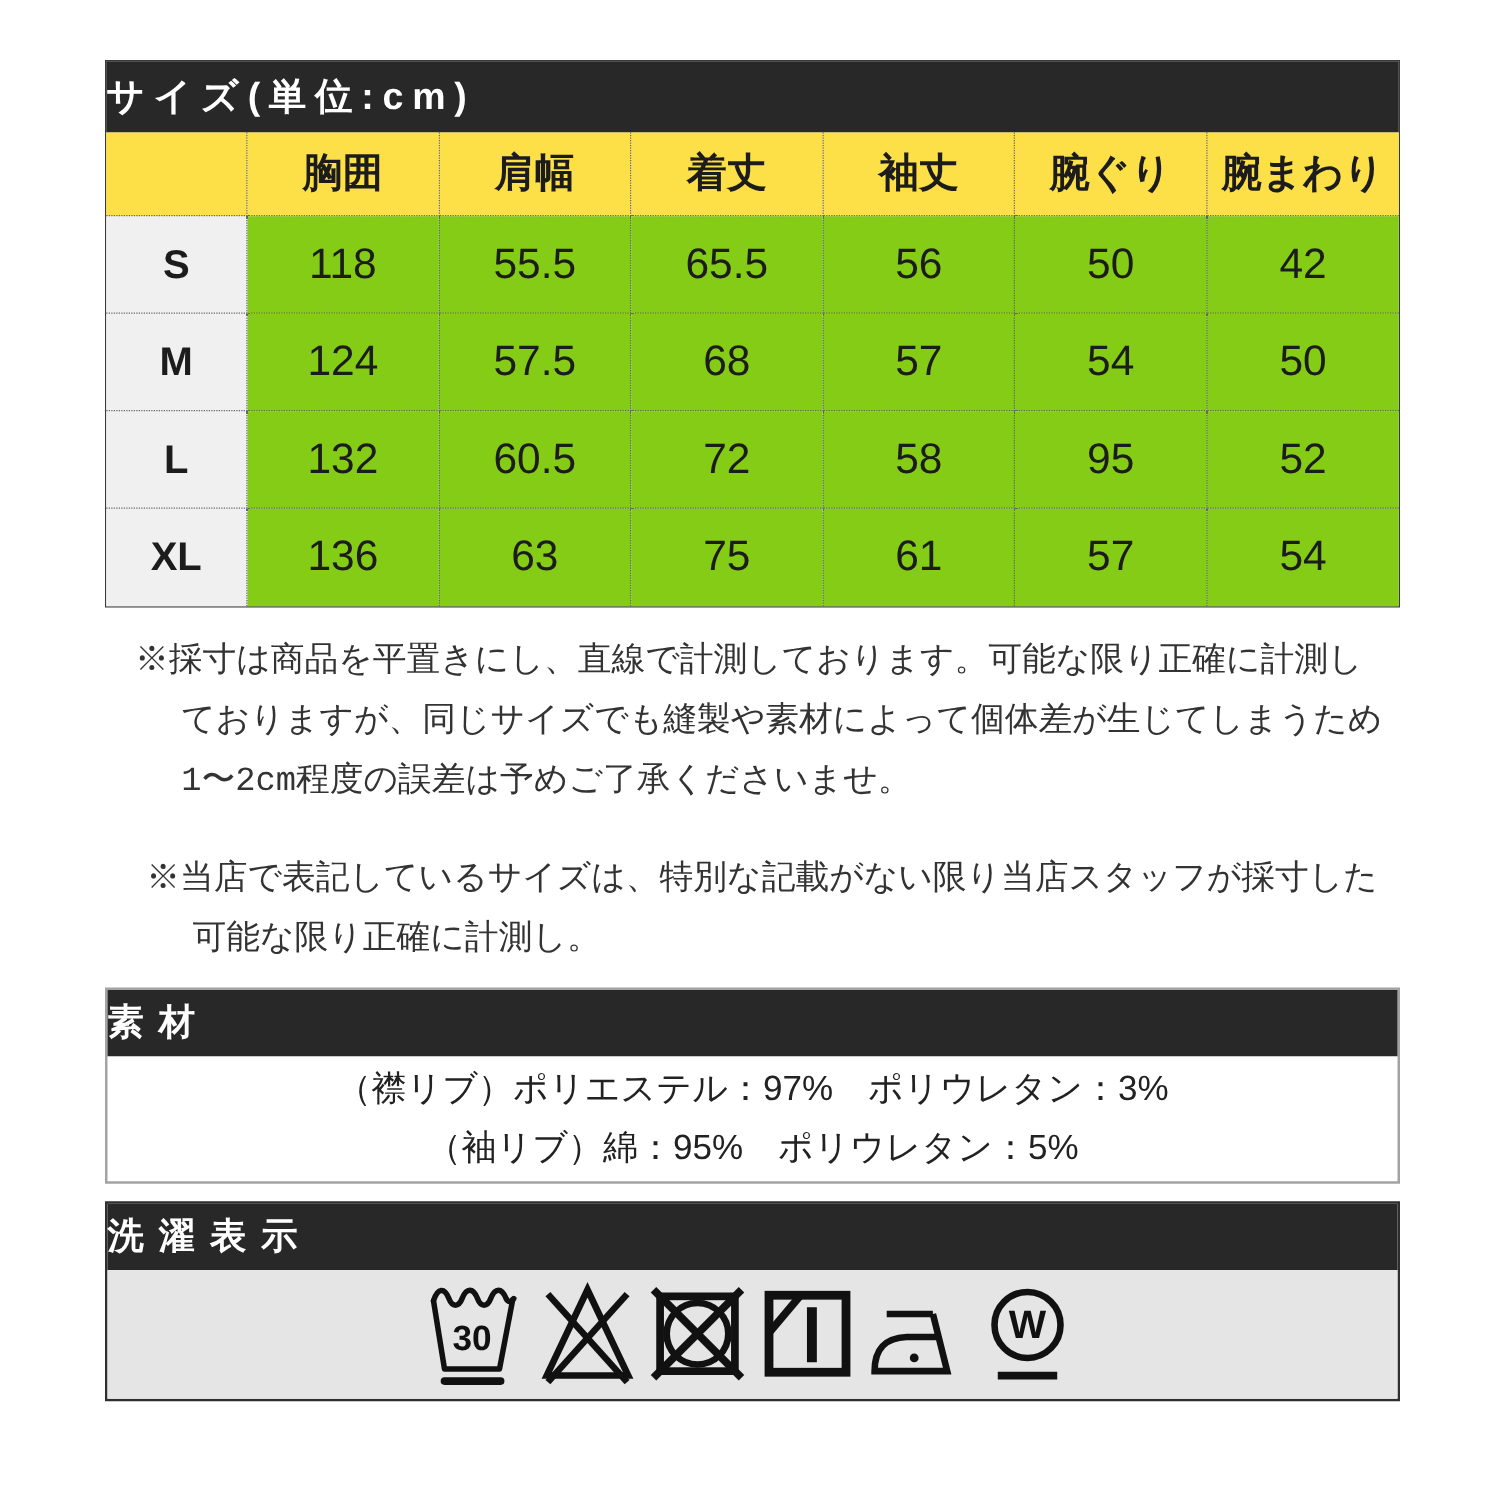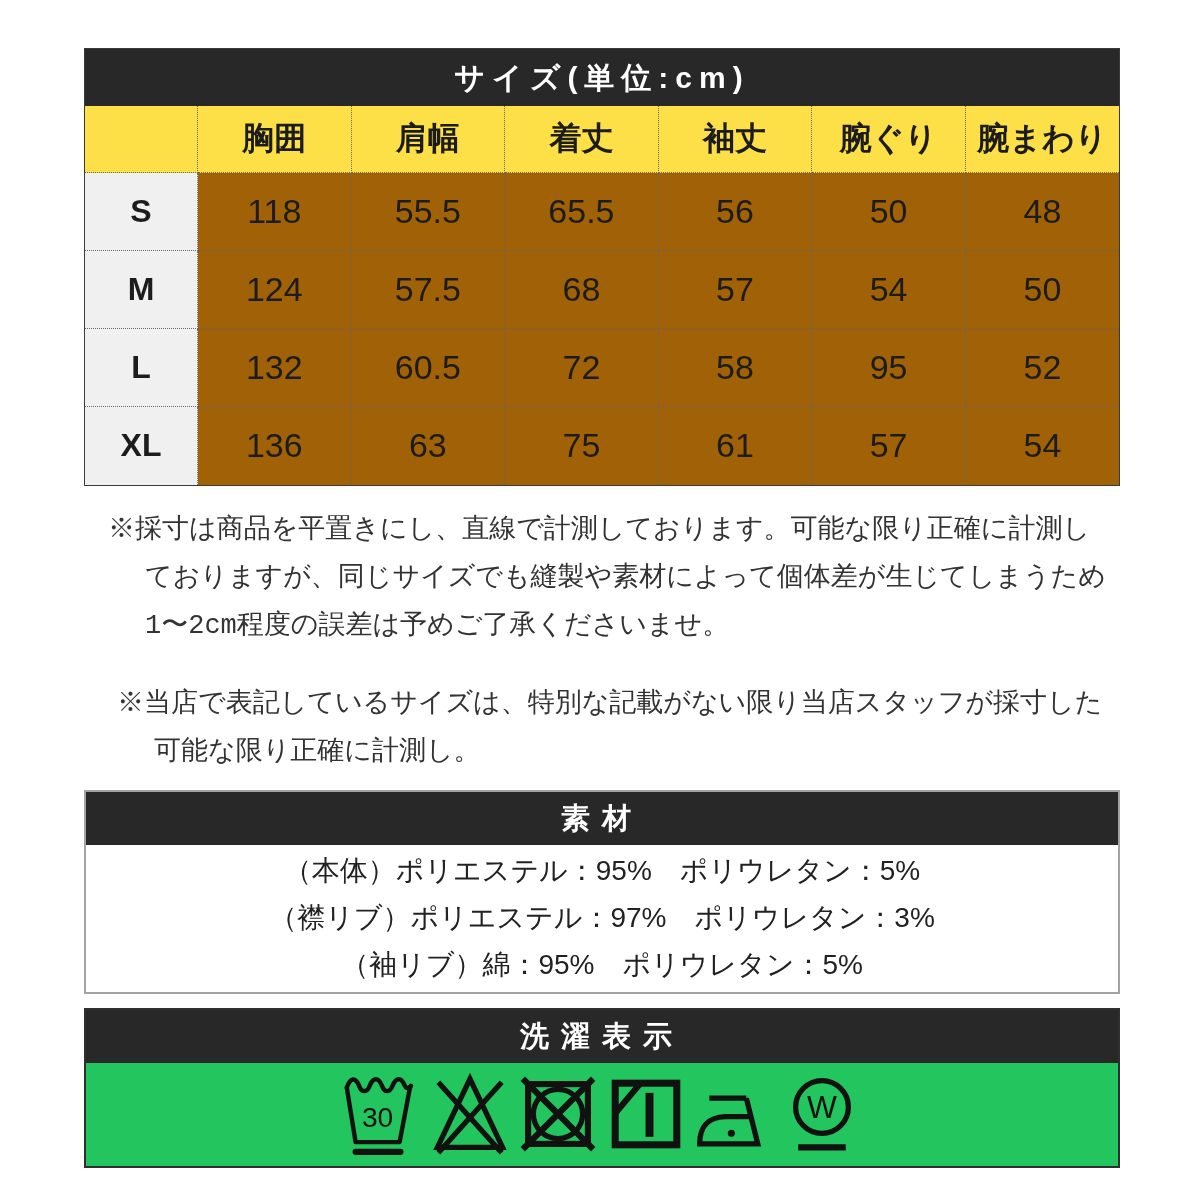--- a/index.html
+++ b/index.html
@@ -1,47 +1,47 @@
 <!DOCTYPE html>
 <html><head>
 <meta charset="utf-8">
 <style>
   html,body{margin:0;padding:0;background:#ffffff;}
   body{width:1200px;height:1200px;font-family:"Liberation Sans","DejaVu Sans",sans-serif;color:#1c1c1c;}
   .content{width:1036px;margin-left:84px;}
 
   
   .sbox{margin-top:48px;border:1px solid #3a3a3a;}
-  .bar{background:#282828;color:#fff;text-align:center;font-weight:bold;}
+  .bar{background:#282828;color:#fff;text-align:left;font-weight:bold;}
   .size-bar{height:57px;line-height:57px;font-size:30px;letter-spacing:7px;}
   table{border-collapse:collapse;width:100%;table-layout:fixed;}
   th,td{border:1px dotted #666;text-align:center;vertical-align:middle;}
   tr.hdr th{height:64px;background:#fde047;font-size:32px;font-weight:bold;}
   tr.hdr th:first-child{width:110px;}
   tr.datarow{height:78px;}
   tr.datarow th{background:#f0f0f0;font-size:32px;font-weight:bold;}
-  tr.datarow td{font-size:34px;background:#a16207;}
+  tr.datarow td{font-size:34px;background:#84cc16;}
   tr:first-child th{border-top:none;}
   tr:last-child th,tr:last-child td{border-bottom:none;}
   tr th:first-child,tr td:first-child{border-left:none;}
   tr th:last-child,tr td:last-child{border-right:none;}
 
   
   .note{margin-left:24px;font-size:27px;line-height:48px;color:#333;font-family:Liberation Mono, monospace;}
   .note1{margin-top:20px;}
   .note2{margin-top:30px;margin-left:33px;}
   .note .cont{padding-left:37px;}
 
   
   .mbox{margin-top:14px;border:2px solid #a3a3a3;}
   .wbox{margin-top:14px;border:2px solid #2f2f2f;}
   .sec-bar{height:53px;line-height:53px;font-size:29px;letter-spacing:12px;}
   .mat-lines{padding:2px 0 4px 0;text-align:center;}
   .mat-lines div{font-size:28px;line-height:47px;color:#222;}
-  .icons{display:flex;justify-content:center;align-items:flex-start;padding:7px 0 8px 0;background:#22c55e;}
+  .icons{display:flex;justify-content:center;align-items:flex-start;padding:7px 0 8px 0;background:#e5e5e5;font-weight:bold;}
   .icons svg{display:block;}
 </style>
 </head>
 <body>
 
 <div class="content">
 
   <div class="sbox">
     <div class="bar size-bar">サイズ(単位:cm)</div>
     <table>
@@ -55,21 +55,21 @@
         <th>腕ぐり</th>
         <th>腕まわり</th>
       </tr>
       <tr class="datarow">
         <th>S</th>
         <td>118</td>
         <td>55.5</td>
         <td>65.5</td>
         <td>56</td>
         <td>50</td>
-        <td>48</td>
+        <td>42</td>
       </tr>
       <tr class="datarow">
         <th>M</th>
         <td>124</td>
         <td>57.5</td>
         <td>68</td>
         <td>57</td>
         <td>54</td>
         <td>50</td>
       </tr>
@@ -102,21 +102,20 @@
   </div>
 
   <div class="note note2">
     <div class="first">※当店で表記しているサイズは、特別な記載がない限り当店スタッフが採寸した</div>
     <div class="cont">可能な限り正確に計測し。</div>
   </div>
 
   <div class="mbox">
     <div class="bar sec-bar">素材</div>
     <div class="mat-lines">
-      <div>（本体）ポリエステル：95%　ポリウレタン：5%</div>
       <div>（襟リブ）ポリエステル：97%　ポリウレタン：3%</div>
       <div>（袖リブ）綿：95%　ポリウレタン：5%</div>
     </div>
   </div>
 
   <div class="wbox">
     <div class="bar sec-bar">洗濯表示</div>
     <div class="icons">
 
       <svg width="88" height="88" viewBox="0 0 100 100" fill="none" stroke="#111" stroke-width="5" stroke-linejoin="round" stroke-linecap="round">

